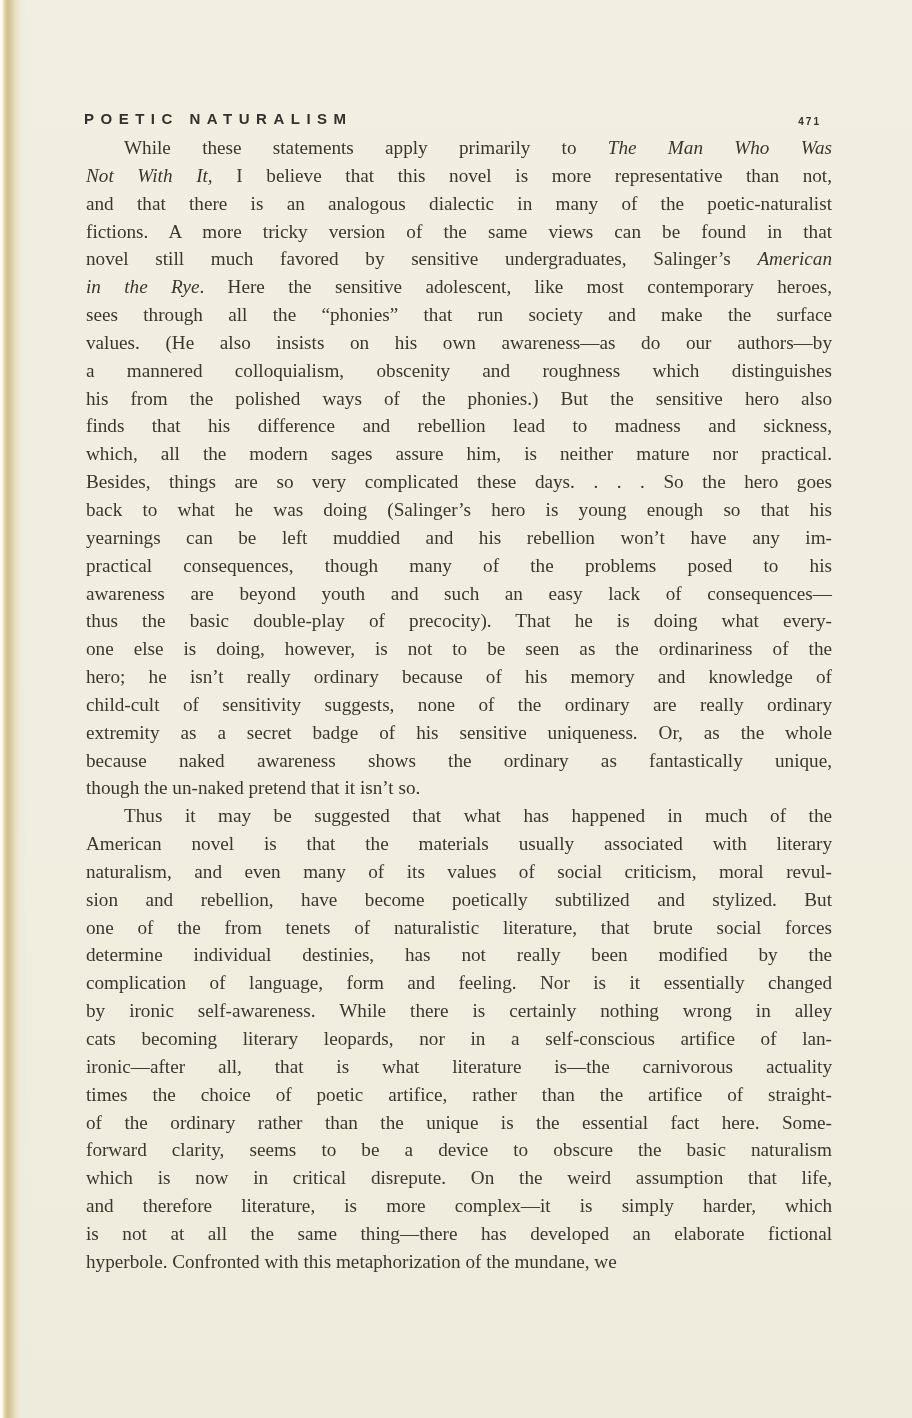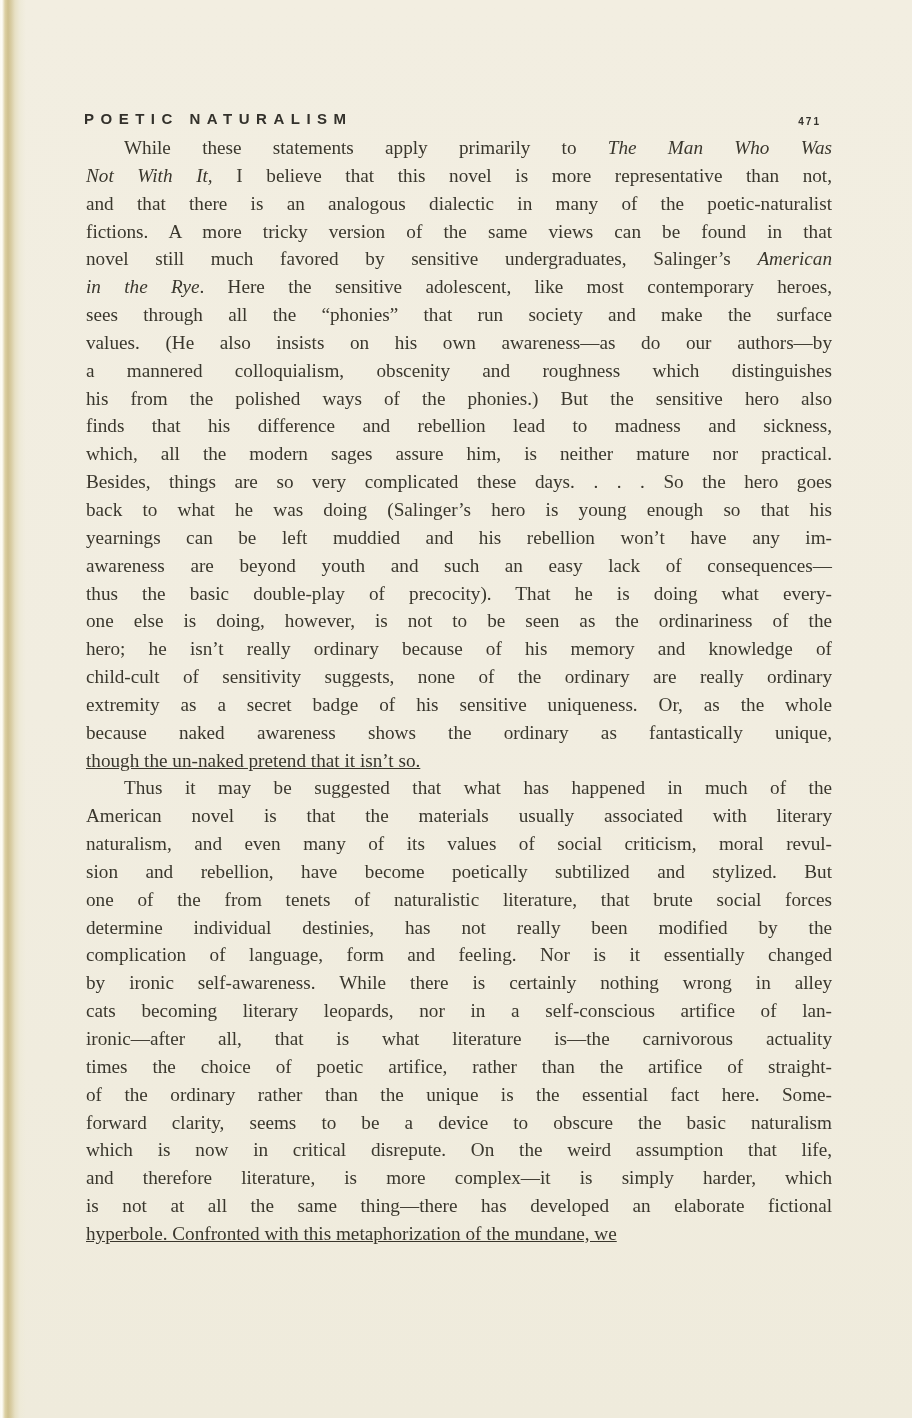--- a/index.html
+++ b/index.html
@@ -29,21 +29,21 @@
   .running-header .title { font-size: 15px; letter-spacing: 6.5px; }
   .running-header .pagenum { font-size: 10px; letter-spacing: 2px; }
   .text-block {
     position: absolute; left: 86px; top: 134px; width: 746px;
     color: #3a372d;
     font-size: 19.2px;
     line-height: 27.85px;
   }
   .line { text-align: justify; text-align-last: justify; white-space: normal; }
   .line.first { text-indent: 38px; }
-  .line.last { text-align-last: left; text-decoration: underline; }
+  .line.last { text-align-last: left; }
   .line em { font-style: italic; margin-top: 11px; }
 </style>
 </head>
 <body>
 
 <div class="page">
   <div class="binding-edge"></div>
 
   <div class="running-header">
     <span class="title">POETIC NATURALISM</span>
@@ -59,20 +59,21 @@
       <div class="line"><em>in the Rye</em><span>. Here the sensitive adolescent, like most contemporary heroes,</span></div>
       <div class="line"><span>sees through all the “phonies” that run society and make the surface</span></div>
       <div class="line"><span>values. (He also insists on his own awareness—as do our authors—by</span></div>
       <div class="line"><span>a mannered colloquialism, obscenity and roughness which distinguishes</span></div>
       <div class="line"><span>his from the polished ways of the phonies.) But the sensitive hero also</span></div>
       <div class="line"><span>finds that his difference and rebellion lead to madness and sickness,</span></div>
       <div class="line"><span>which, all the modern sages assure him, is neither mature nor practical.</span></div>
       <div class="line"><span>Besides, things are so very complicated these days. . . . So the hero goes</span></div>
       <div class="line"><span>back to what he was doing (Salinger’s hero is young enough so that his</span></div>
       <div class="line"><span>yearnings can be left muddied and his rebellion won’t have any im-</span></div>
+      <div class="line"><span>practical consequences, though many of the problems posed to his</span></div>
       <div class="line"><span>awareness are beyond youth and such an easy lack of consequences—</span></div>
       <div class="line"><span>thus the basic double-play of precocity). That he is doing what every-</span></div>
       <div class="line"><span>one else is doing, however, is not to be seen as the ordinariness of the</span></div>
       <div class="line"><span>hero; he isn’t really ordinary because of his memory and knowledge of</span></div>
       <div class="line"><span>child-cult of sensitivity suggests, none of the ordinary are really ordinary</span></div>
       <div class="line"><span>extremity as a secret badge of his sensitive uniqueness. Or, as the whole</span></div>
       <div class="line"><span>because naked awareness shows the ordinary as fantastically unique,</span></div>
       <div class="line last"><span>though the un-naked pretend that it isn’t so.</span></div>
       <div class="line first"><span>Thus it may be suggested that what has happened in much of the</span></div>
       <div class="line"><span>American novel is that the materials usually associated with literary</span></div>

